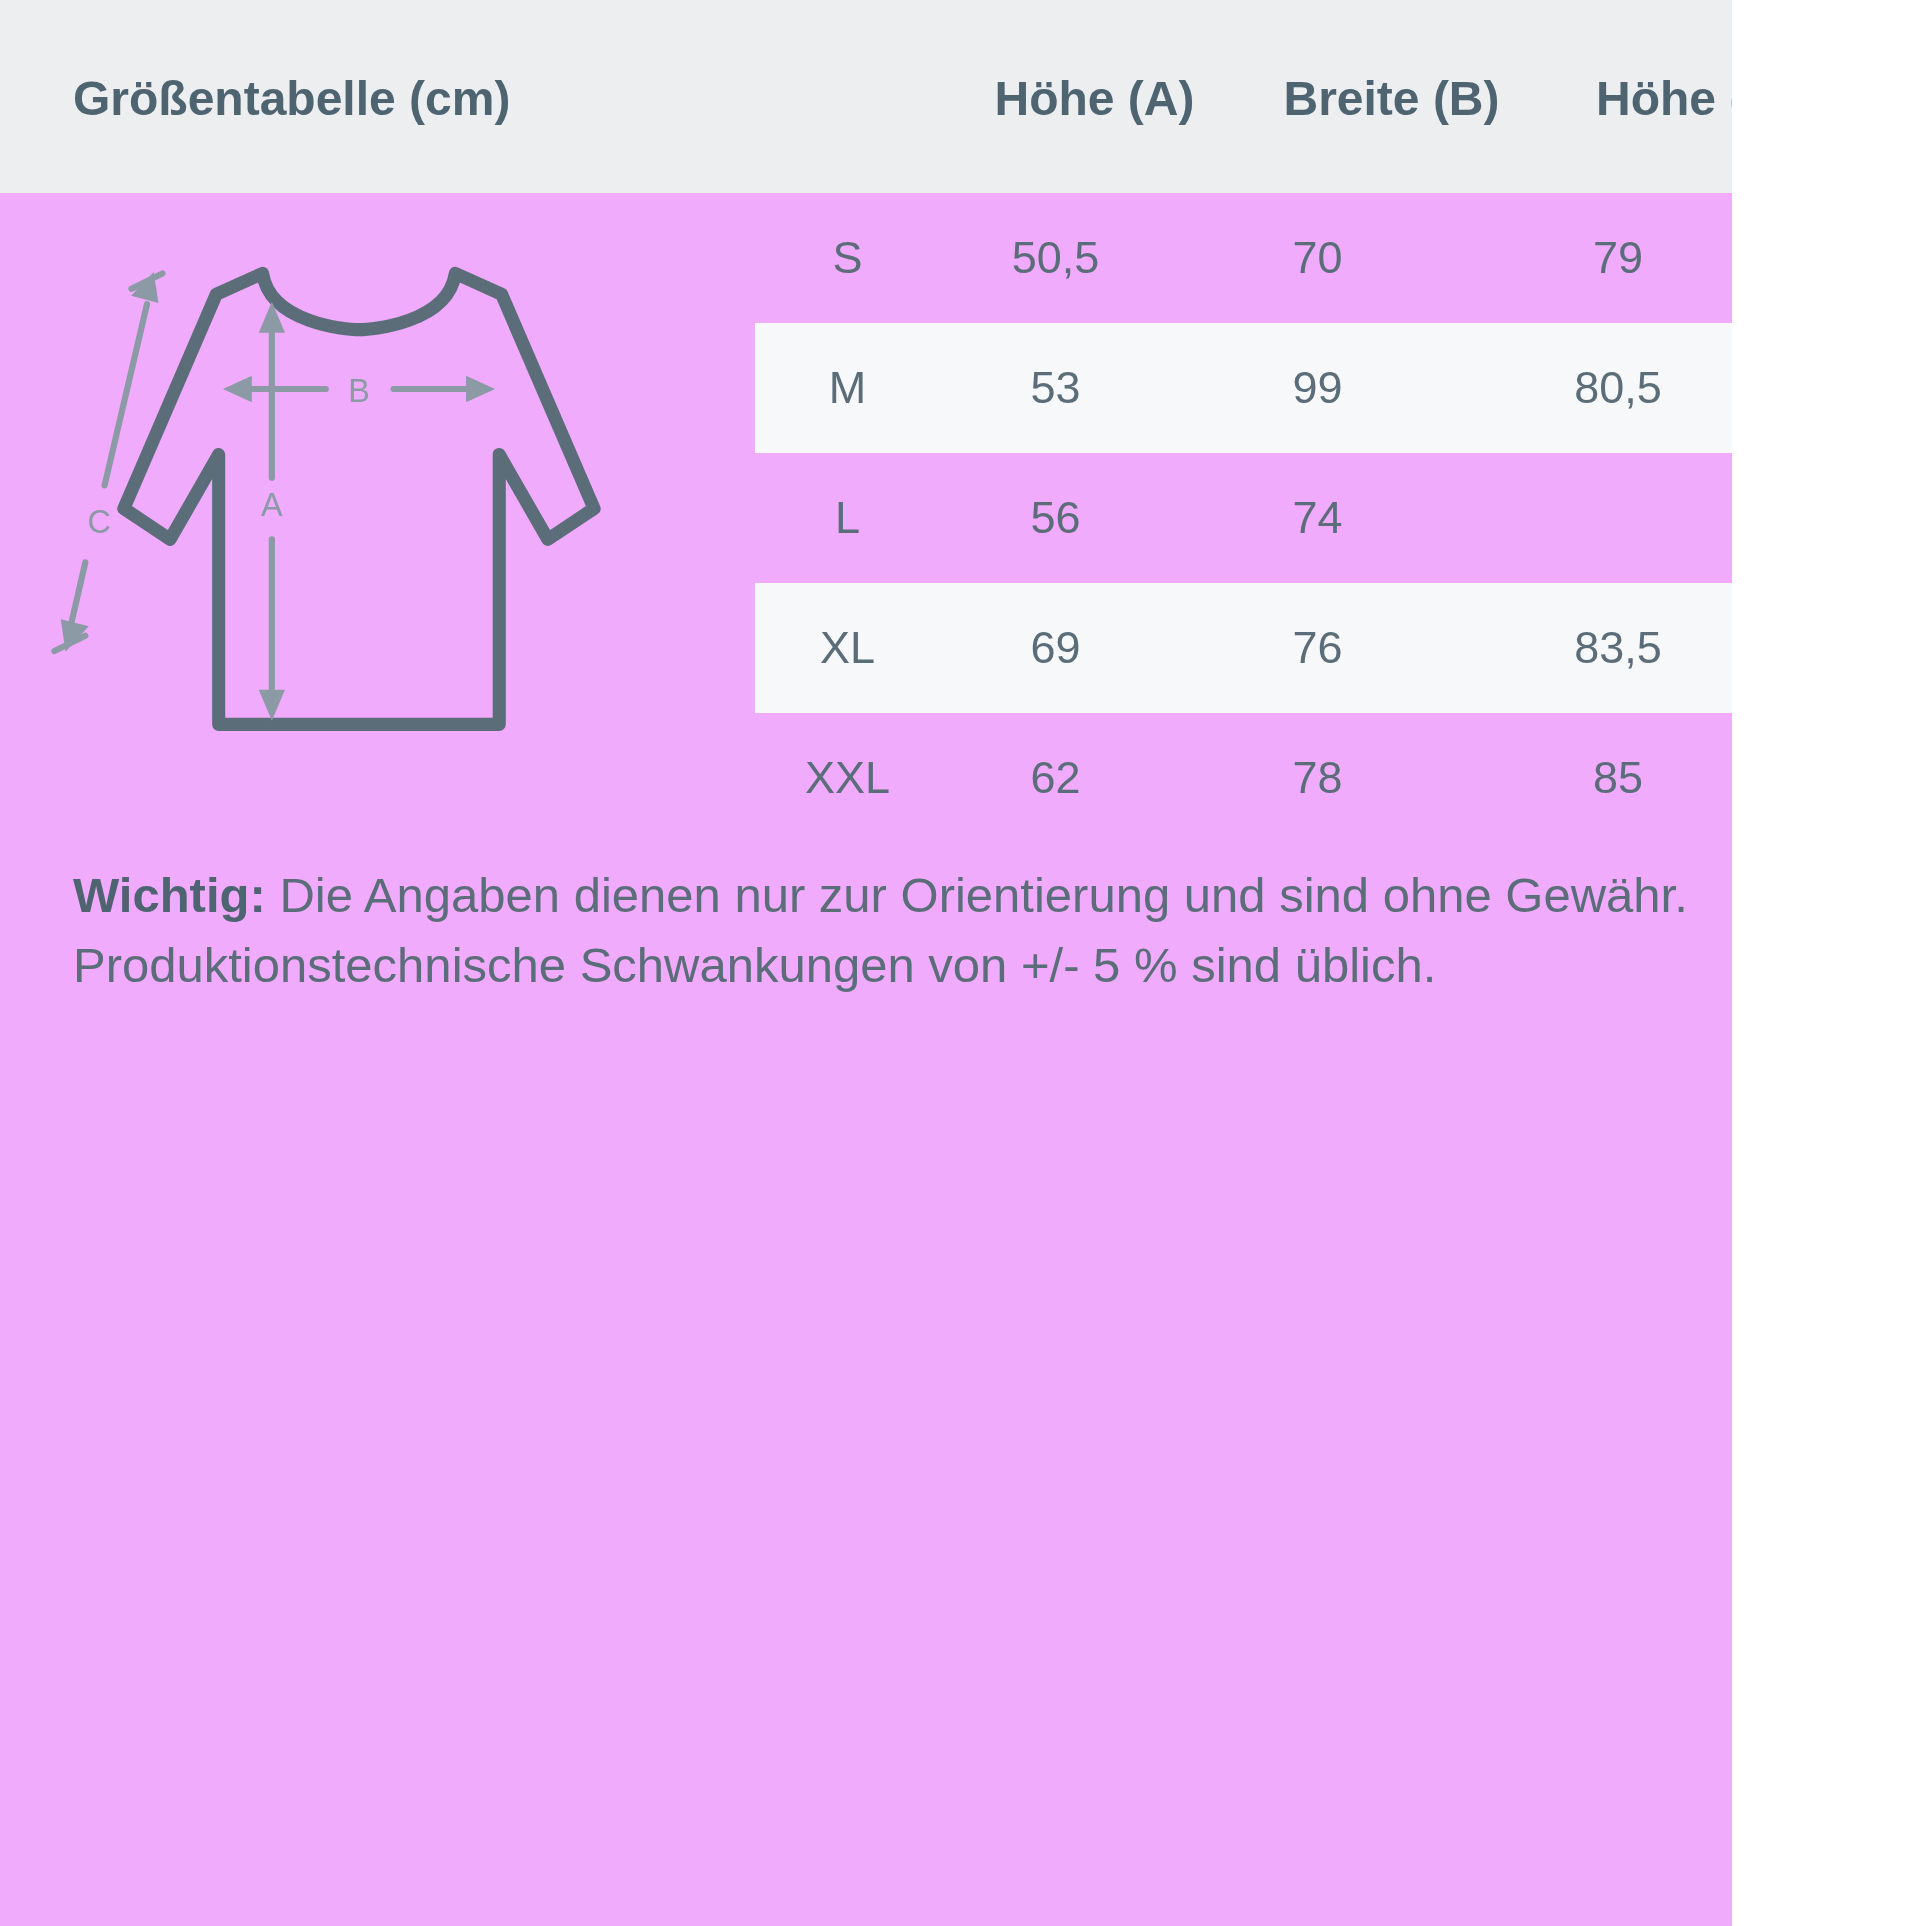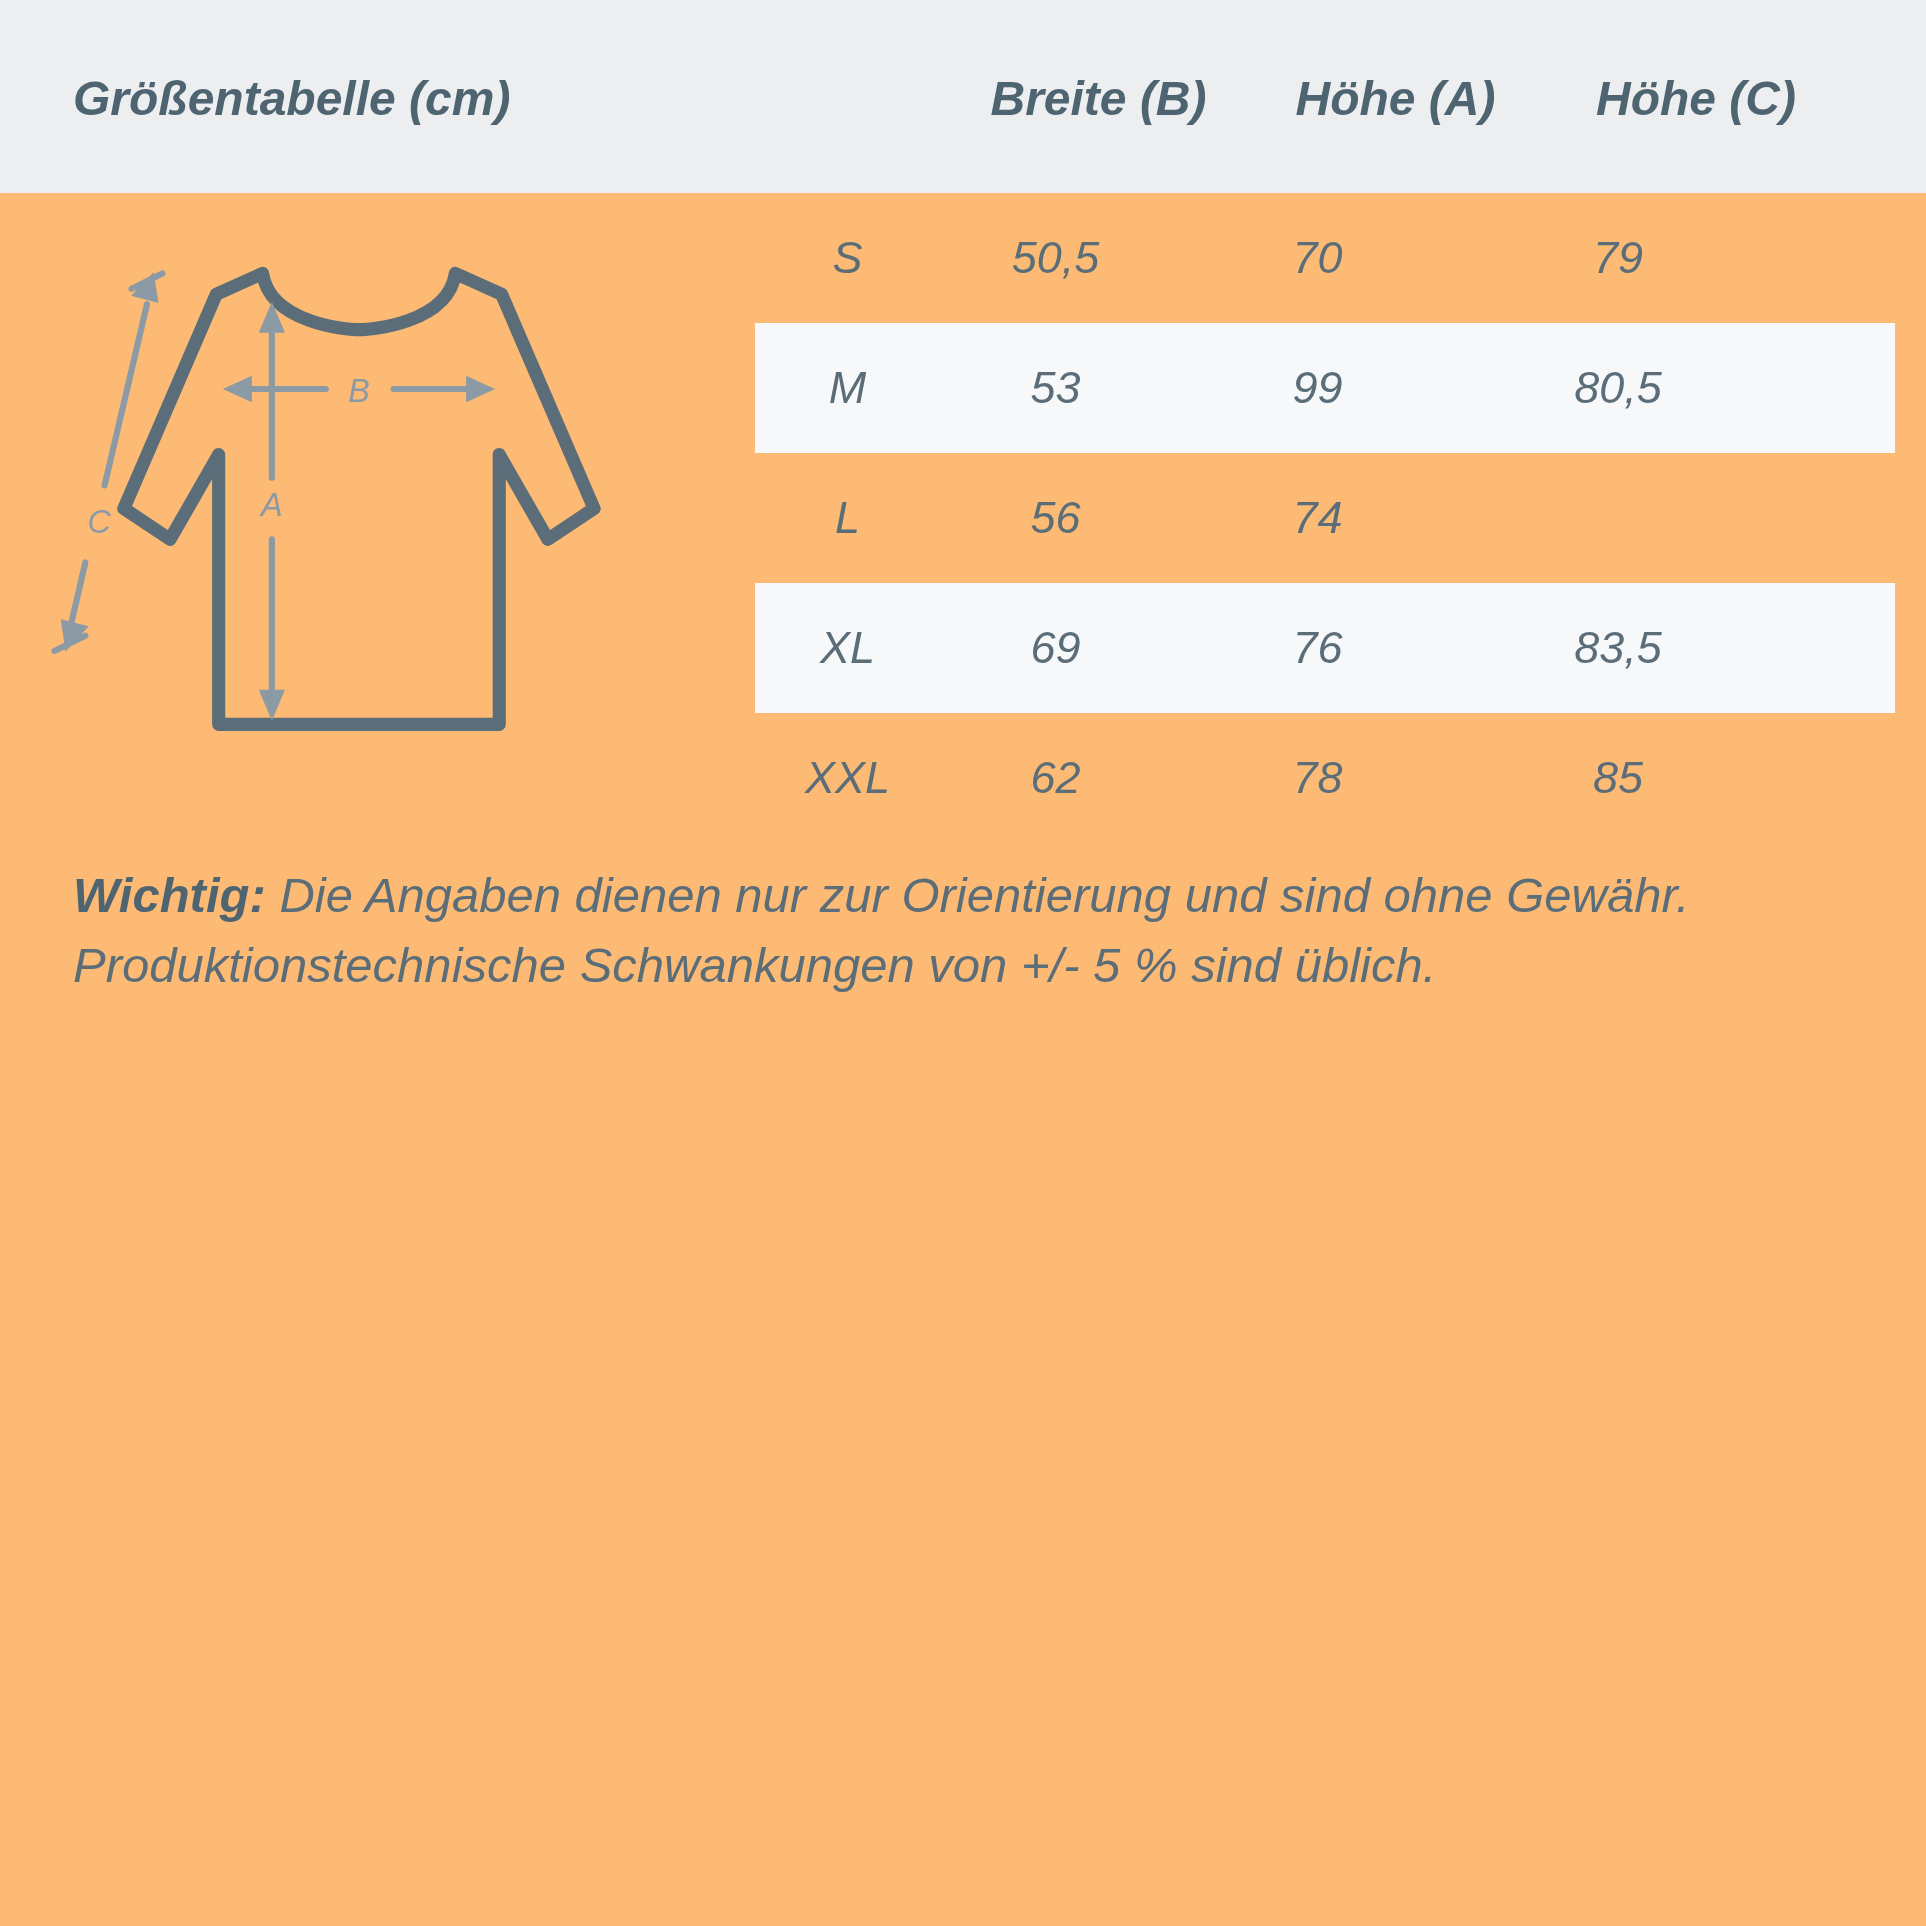--- a/index.html
+++ b/index.html
@@ -6,25 +6,24 @@
     margin: 0;
     padding: 0;
     background: #ffffff;
     width: 1926px;
     height: 1926px;
     font-family: "Liberation Sans", sans-serif;
   }
 
   .page {
     position: relative;
-    width: 1926px;
+    width: 1732px;
     height: 1926px;
-    background: #fdba74;
+    background: #f0abfc;
     overflow: hidden;
-    font-style: italic;
   }
 
   
   .header-band {
     position: absolute;
     left: 0;
     top: 0;
     width: 1926px;
     height: 193px;
     background: #eceef0;
@@ -120,22 +119,22 @@
 </head>
 <body>
 
 <div class="page">
 
   <div class="header-band"></div>
 
   <div class="header-title">Größentabelle (cm)</div>
 
   <div class="header-cols">
+    <div class="header-col h">Höhe (A)</div>
     <div class="header-col b">Breite (B)</div>
-    <div class="header-col h">Höhe (A)</div>
     <div class="header-col c">Höhe (C)</div>
   </div>
 
   <div class="table">
 
     <div class="row">
       <div class="cell size">S</div>
       <div class="cell val">50,5</div>
       <div class="cell val2">70</div>
       <div class="cell val3">79</div>

